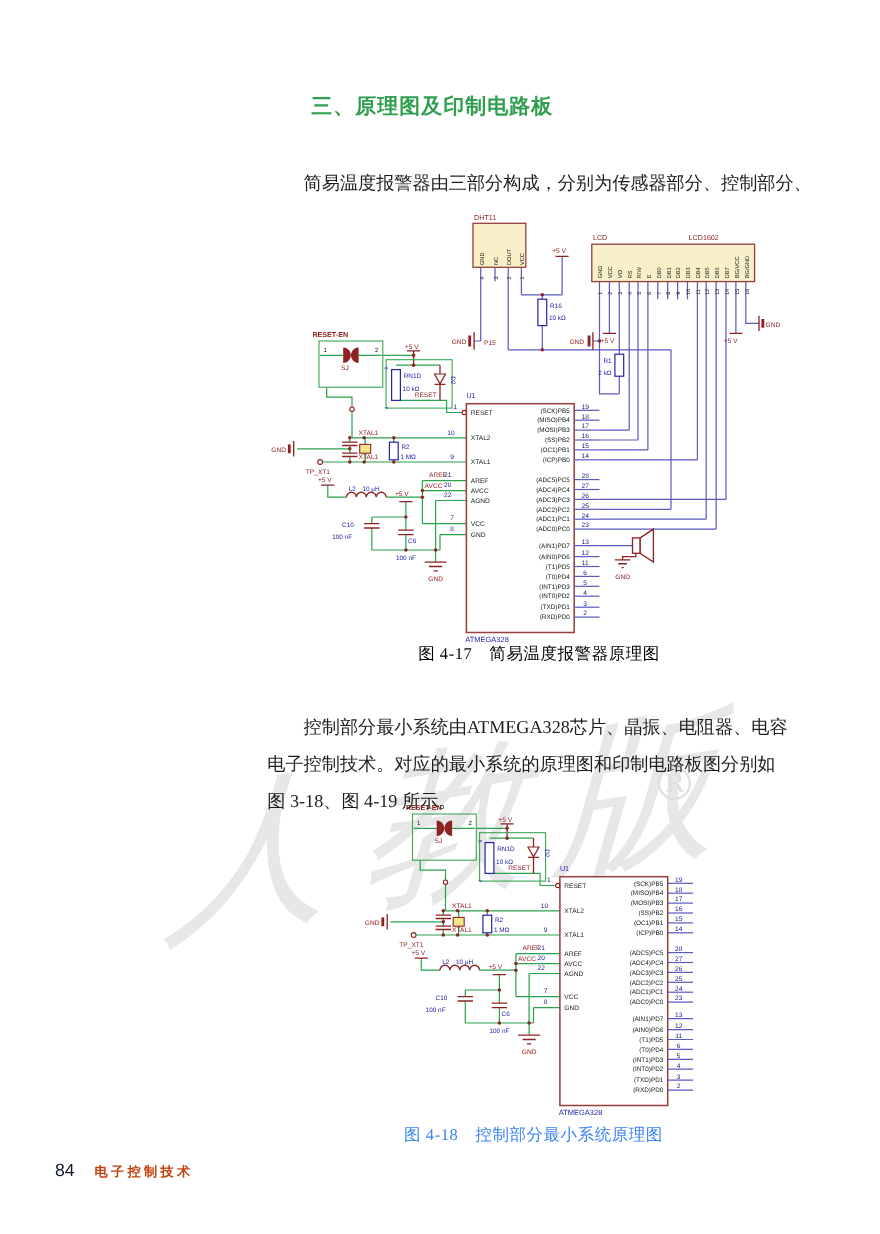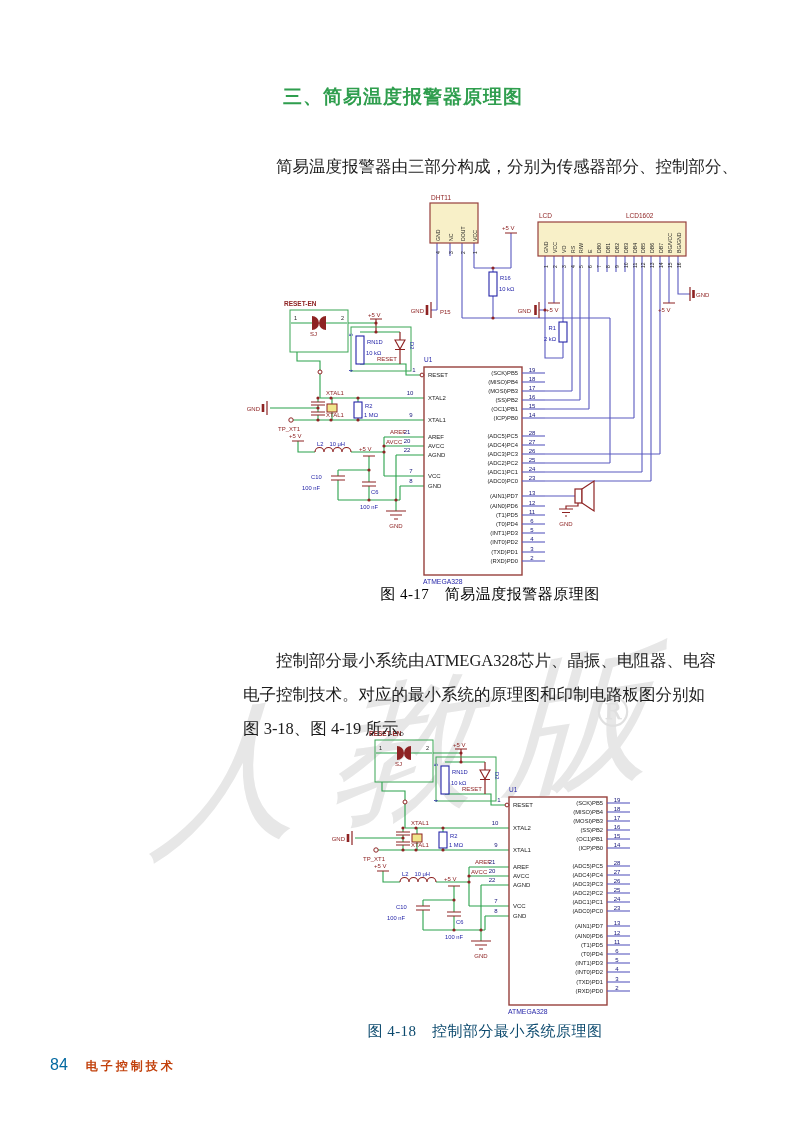--- a/index.html
+++ b/index.html
@@ -7,40 +7,40 @@
         font-family:"Liberation Serif",serif;}
   .heading{position:absolute;left:283px;top:84px;font-size:19px;font-weight:bold;
            letter-spacing:1px;}
   .para{position:absolute;left:243px;width:500px;font-size:16.5px;line-height:34px;
         color:#1c1c1c;}
   .para .ln{white-space:nowrap;}
   .para .ln.first{text-indent:33px;margin-top:36px;}
   .caption{position:absolute;font-size:15px;letter-spacing:0.5px;white-space:nowrap;
            text-align:center;width:500px;}
   .footer{position:absolute;top:1056px;left:50px;font-size:16px;}
-  .footer .pn{color:#0369a1;font-family:"Liberation Sans",sans-serif;text-align:center;}
+  .footer .pn{color:#0f172a;font-family:"Liberation Sans",sans-serif;text-align:center;}
   .footer .bt{margin-left:14px;font-family:"Liberation Sans",sans-serif;font-weight:bold;
               color:#c2410c;font-size:12px;letter-spacing:3px;}
   .watermark{position:absolute;left:150px;top:648px;font-size:150px;font-style:italic;
              color:#e7e7e7;transform:rotate(-9deg) skewX(-12deg);letter-spacing:28px;
              font-family:"DejaVu Serif",serif;pointer-events:none;user-select:none;}
   .watermark-reg{position:absolute;left:592px;top:688px;font-size:42px;color:#e0e0e0;
              font-family:"DejaVu Serif",serif;pointer-events:none;}
   svg{position:absolute;left:0;top:0;}
   svg text{font-family:"Liberation Sans",sans-serif;}
 </style>
 </head>
 <body>
 
 <div id="page">
 
   <div class="watermark">人教版</div>
   <div class="watermark-reg">®</div>
 
-  <div class="heading" id="heading" style="color: rgb(47, 158, 78);">三、简易温度报警器原理图</div>
+  <div class="heading" id="heading" style="color: rgb(47, 158, 78);">三、原理图及印制电路板</div>
 
   <div class="para" style="top:114px;">
     <div class="ln first">简易温度报警器由三部分构成，分别为传感器部分、控制部分、</div>
   </div>
 
   <svg width="800" height="1122" viewBox="0 0 800 1122">
     <defs>
       <g id="mcu-core">
 
         <path fill="none" stroke="#2ba24c" stroke-width="1.1" d="
@@ -327,20 +327,20 @@
   </svg>
 
   <div class="caption" style="left: 240px; top: 585px; color: #000000;">图 4-17　简易温度报警器原理图</div>
 
   <div class="para" style="top:608px;">
     <div class="ln first">控制部分最小系统由ATMEGA328芯片、晶振、电阻器、电容</div>
     <div class="ln">电子控制技术。对应的最小系统的原理图和印制电路板图分别如</div>
     <div class="ln">图 3-18、图 4-19 所示。</div>
   </div>
 
-  <div class="caption" style="left: 235px; top: 1022px; color: #0c4a6e;">图 4-18　控制部分最小系统原理图</div>
+  <div class="caption" style="left: 235px; top: 1022px; color: #3b82f6;">图 4-18　控制部分最小系统原理图</div>
 
   <div class="footer">
     <span class="pn">84</span>
     <span class="bt">电子控制技术</span>
   </div>
 
 </div>
 
 </body></html>

